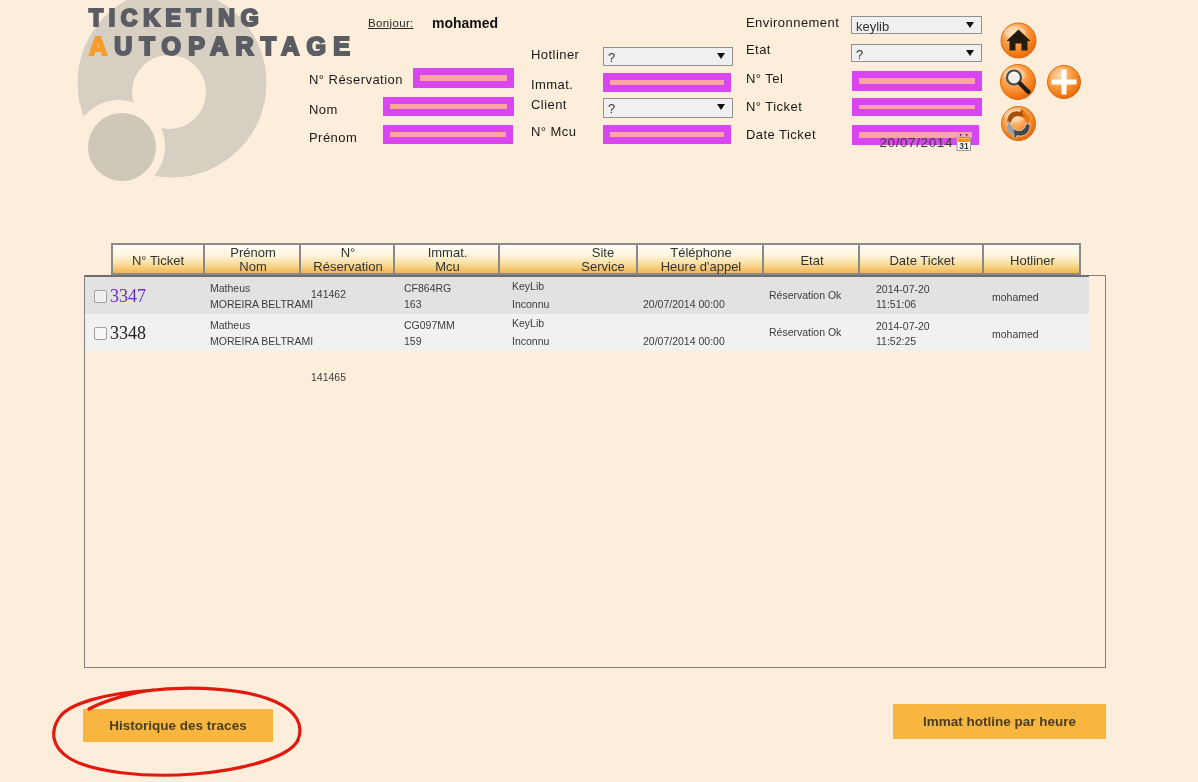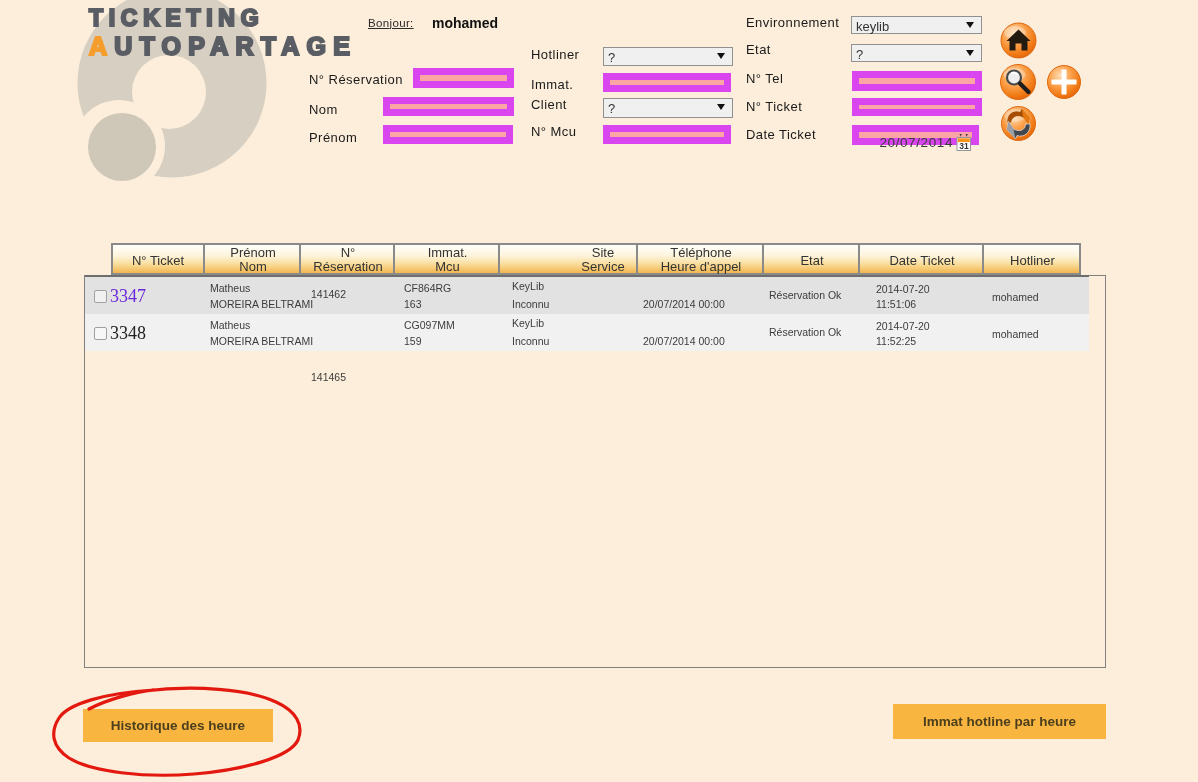--- a/index.html
+++ b/index.html
@@ -163,18 +163,18 @@
 <div class="cell-txt" style="left:404px;top:320px;">CG097MM</div>
 <div class="cell-txt" style="left:404px;top:336px;">159</div>
 <div class="cell-txt" style="left:512px;top:318px;">KeyLib</div>
 <div class="cell-txt" style="left:512px;top:336px;">Inconnu</div>
 <div class="cell-txt" style="left:643px;top:336px;">20/07/2014 00:00</div>
 <div class="cell-txt" style="left:769px;top:327px;">Réservation Ok</div>
 <div class="cell-txt" style="left:876px;top:321px;">2014-07-20</div>
 <div class="cell-txt" style="left:876px;top:336px;">11:52:25</div>
 <div class="cell-txt" style="left:992px;top:329px;">mohamed</div>
 
-<div class="btn" style="left:83px;top:709px;width:190px;height:33px;">Historique des heure</div>
+<div class="btn" style="left:83px;top:709px;width:190px;height:33px;">Historique des traces</div>
 <div class="btn" style="left:893px;top:704px;width:213px;height:35px;line-height:35px;">Immat hotline par heure</div>
 
 <svg class="abs" style="left:44px;top:675px;" width="280" height="107" viewBox="0 0 280 107">
   <path d="M 100,16 C 150,10 205,14 232,27 C 252,36 260,50 254,65 C 246,82 200,95 150,99 C 100,103 48,97 25,83 C 8,72 6,57 15,43 C 24,29 60,18 110,15 C 90,17 62,25 45,34" fill="none" stroke="#e3180e" stroke-width="3.2" stroke-linecap="round"></path>
 </svg>
 
 </body></html>

